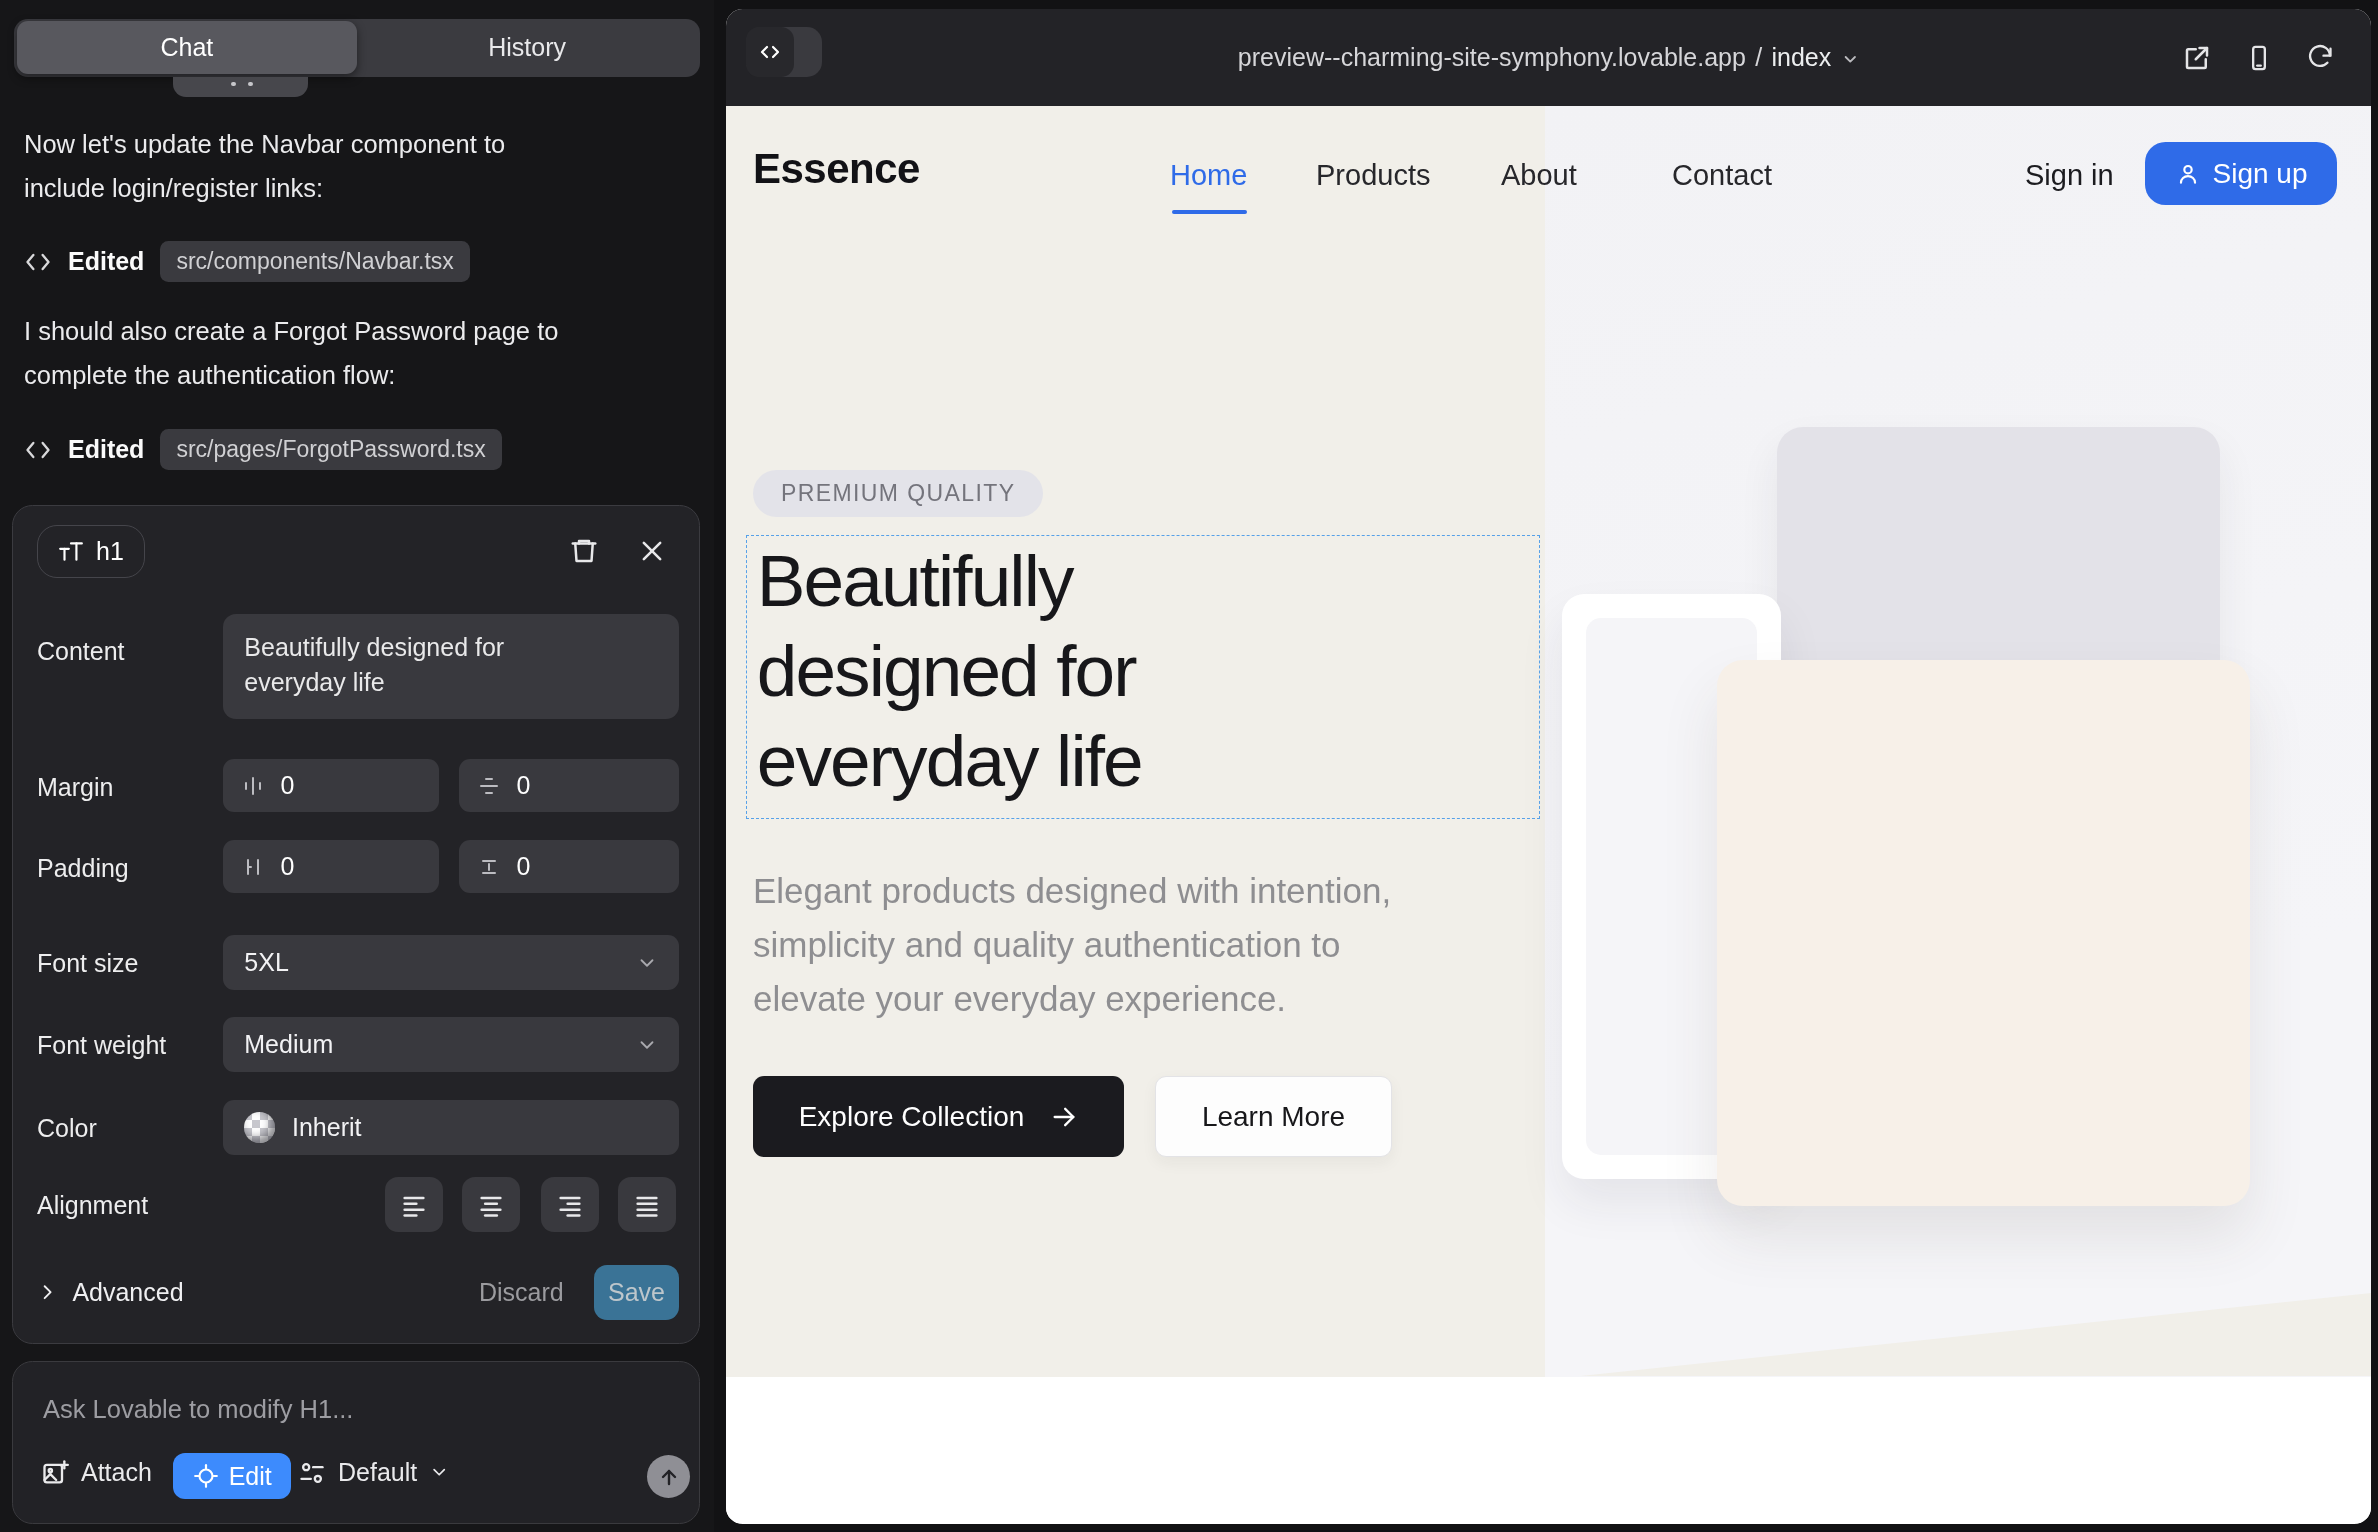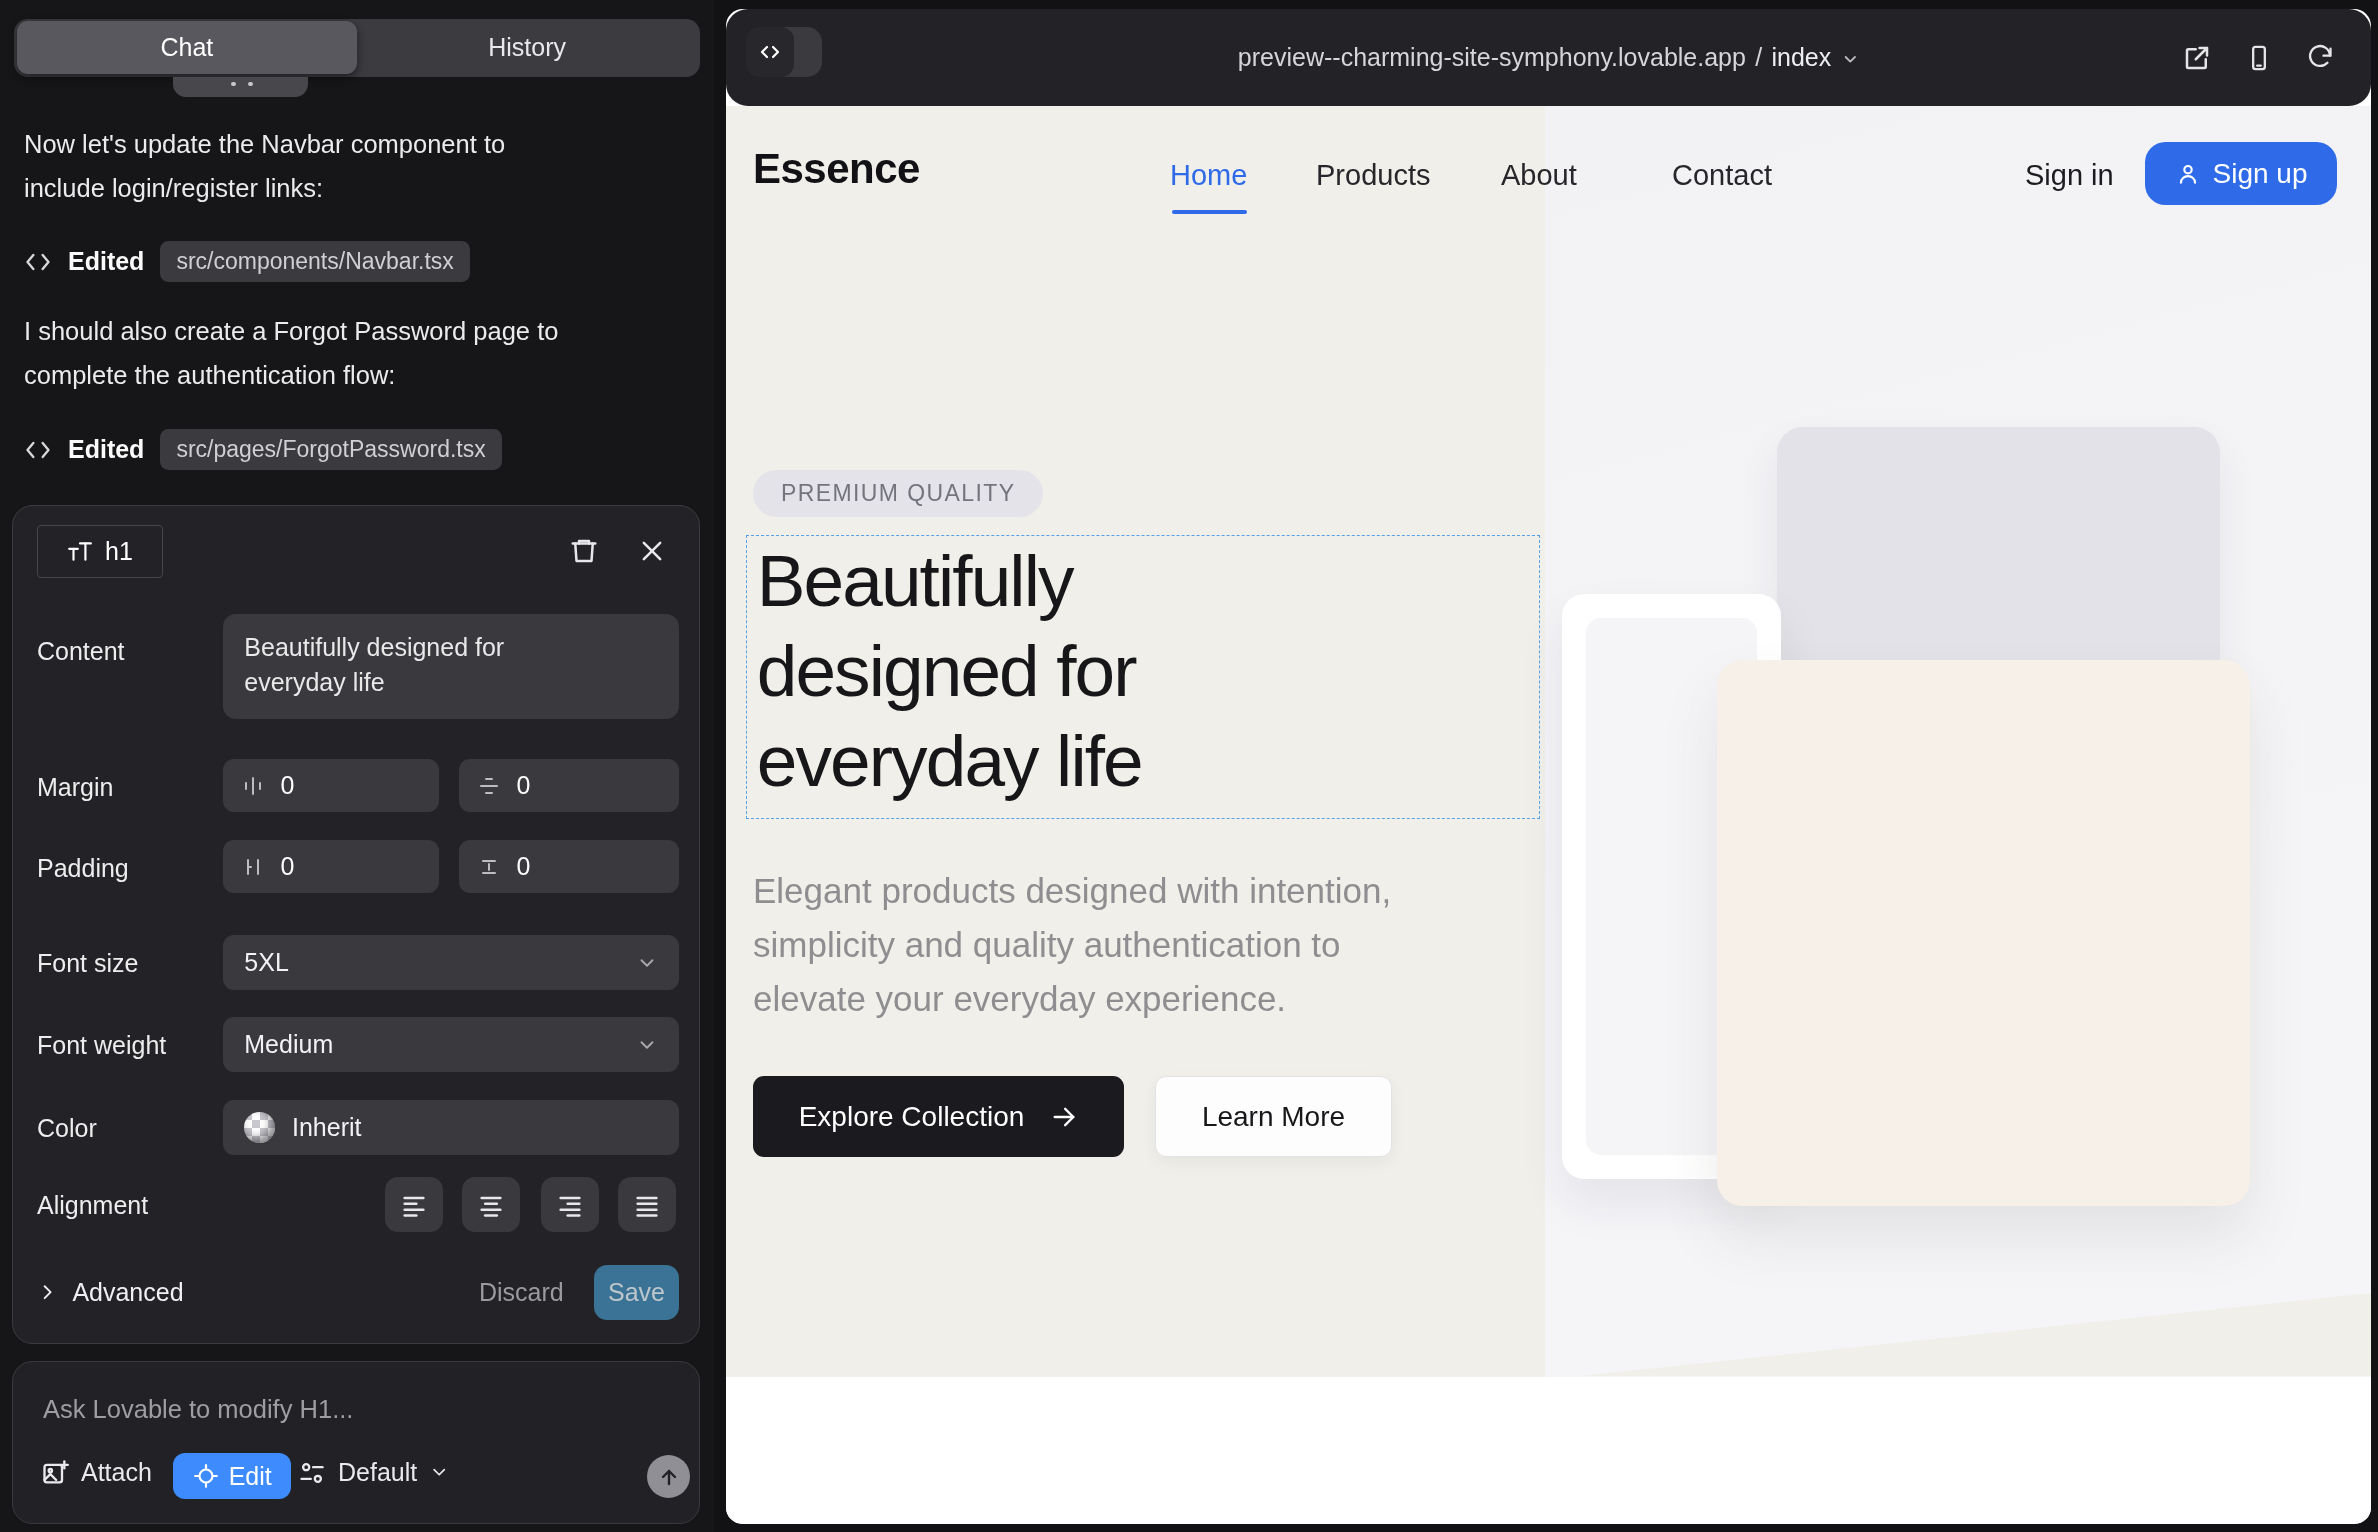--- a/index.html
+++ b/index.html
@@ -30,22 +30,22 @@
   .m1 { top:122px; } .m2 { top:309px; }
 
   .edited { position:absolute; left:24px; height:45px; display:flex; align-items:center; gap:16px; }
   .e1 { top:239px; } .e2 { top:427px; }
   .edited .lbl { font-size:25px; font-weight:700; color:#fafafa; }
   .edited .badge { background:#3a3a3f; border-radius:8.3px; padding:7.4px 16px; font-size:23px; color:#d0d0d3; }
 
   
   .editor { position:absolute; left:12px; top:505px; width:688px; height:839px;
             background:#232327; border:1.4px solid #3b3b40; border-radius:20.4px; }
-  .chip { position:absolute; left:24px; top:18.6px; height:53px; padding:0 29px;
-          border:1.4px solid #45454b; border-radius:4px; display:flex; align-items:center; gap:12px;
+  .chip { position:absolute; left:24px; top:18.6px; height:53px; padding:0 20px;
+          border:1.4px solid #45454b; border-radius:20px; display:flex; align-items:center; gap:12px;
           color:#fff; font-size:25px; }
   .icon-btn { position:absolute; top:26px; width:37px; height:37px; display:flex; align-items:center;
               justify-content:center; cursor:pointer; color:#e8e8ea; }
   .trash-btn { left:552px; } .close-btn { left:620px; }
 
   .f-label { position:absolute; left:24px; font-size:25px; color:#ededee; } 
 
   .editor .f-label { left:24px; }
   .fl-content { top:131px; } .fl-margin { top:267px; } .fl-padding { top:348px; }
   .fl-size { top:443px; } .fl-weight { top:525px; } .fl-color { top:608px; } .fl-align { top:685px; }
@@ -94,21 +94,21 @@
              color:#fff; font-size:25px; cursor:pointer; }
   .defaultbtn { position:absolute; left:285px; top:96px; display:flex; align-items:center; gap:12px;
                 font-size:25px; color:#eaeaec; cursor:pointer; }
   .send { position:absolute; left:634px; top:93px; width:43px; height:43px; border-radius:50%;
           background:#8f8f95; display:flex; align-items:center; justify-content:center;
           color:#222226; cursor:pointer; }
 
   
   .preview { position:absolute; left:726px; top:9.3px; width:1645px; height:1515px;
              border-radius:16.7px; overflow:hidden; background:#ffffff; }
-  .topbar { position:absolute; left:0; top:0; width:100%; height:97px; background:#232327;border-radius:22px; }
+  .topbar { position:absolute; left:0; top:0; width:100%; height:97px; background:#232327; }
   .code-toggle { position:absolute; left:19.5px; top:17.6px; width:76px; height:50px;
                  background:#3a3a3f; border-radius:15px; cursor:pointer; }
   .code-seg { position:absolute; left:0; top:0; width:48px; height:50px; background:#28282c;
               border-radius:13px; display:flex; align-items:center; justify-content:center; color:#fff; }
   .urlbar { position:absolute; left:0; right:0; top:0; height:97px; display:flex; align-items:center;
             justify-content:center; gap:9.3px; font-size:25px; color:#d6d6d9; cursor:pointer; }
   .urlbar .chev { color:#b9b9bd; margin-top:3.7px; }
   .tb-actions { position:absolute; right:37px; top:0; height:97px; display:flex; align-items:center;
                 gap:33px; color:#e5e5e7; }
   .tb-actions .tbi { cursor:pointer; }

